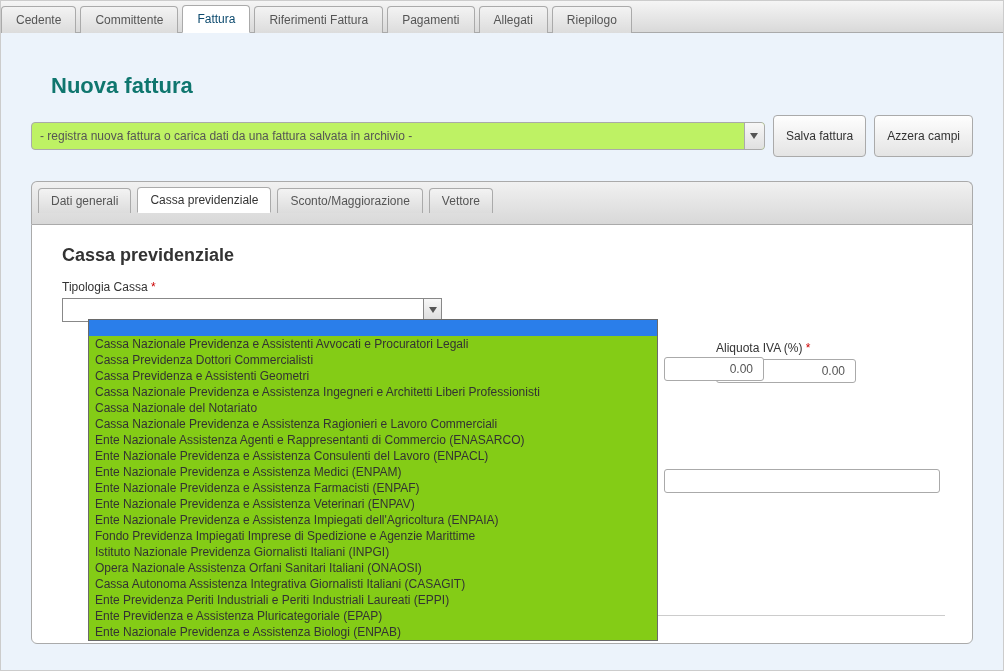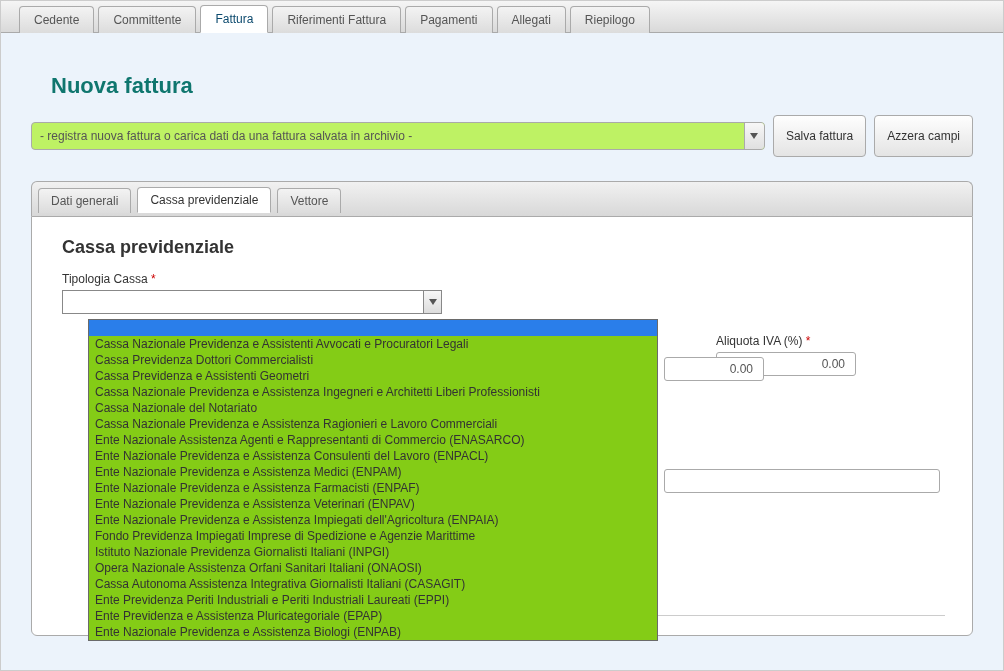--- a/index.html
+++ b/index.html
@@ -18,21 +18,21 @@
     border: 1px solid #ccc;
     overflow: hidden;
   }
   
   .main-tabbar {
     display: flex;
     align-items: flex-end;
     height: 32px;
     background: linear-gradient(#f5f5f5, #d9d9d9);
     border-bottom: 1px solid #aaa;
-    padding: 0 18px;
+    padding: 0 0;
     gap: 4px;
   }
   .main-tab {
     padding: 6px 14px;
     background: linear-gradient(#f3f3f3, #dcdcdc);
     border: 1px solid #aaa;
     border-bottom: none;
     border-radius: 4px 4px 0 0;
     color: #555;
     cursor: pointer;
@@ -105,21 +105,21 @@
     white-space: nowrap;
   }
   
   .inner-tabstrip {
     display: flex;
     align-items: flex-end;
     background: linear-gradient(#f1f1f1, #d8d8d8);
     border: 1px solid #aaa;
     border-bottom: none;
     border-radius: 6px 6px 0 0;
-    padding: 4px 6px 4px 6px;
+    padding: 4px 6px 12px 6px;
     gap: 6px;
   }
   .inner-tab {
     padding: 5px 12px;
     background: linear-gradient(#f3f3f3, #dcdcdc);
     border: 1px solid #aaa;
     border-bottom: none;
     border-radius: 4px 4px 0 0;
     color: #555;
     cursor: pointer;
@@ -201,21 +201,21 @@
     color: #333;
   }
   .dropdown .opt.selected {
     background: #2a7eea;
     color: #fff;
     height: 16px;
   }
   .right-field {
     position: absolute;
     left: 715px;
-    top: 333px;
+    top: 340px;
   }
   .num-input {
     width: 140px;
     height: 24px;
     border: 1px solid #aaa;
     border-radius: 3px;
     text-align: right;
     padding: 0 10px;
     font: inherit;
     color: #555;
@@ -284,20 +284,21 @@
             </svg>
         </div>
       </div>
       <button class="btn">Salva fattura</button>
       <button class="btn">Azzera campi</button>
     </div>
 
     <div class="inner-tabstrip">
       <div class="inner-tab"><span>Dati generali</span></div>
       <div class="inner-tab active"><span>Cassa previdenziale</span></div>
+      <div class="inner-tab"><span>Sconto/Maggiorazione</span></div>
       <div class="inner-tab"><span>Vettore</span></div>
     </div>
     <div class="inner-panel">
       <div class="section-title">Cassa previdenziale</div>
 
       <label class="field-label">
         <span>Tipologia Cassa</span>
         <span class="req">*</span>
       </label>
       <div class="select-wrap">

